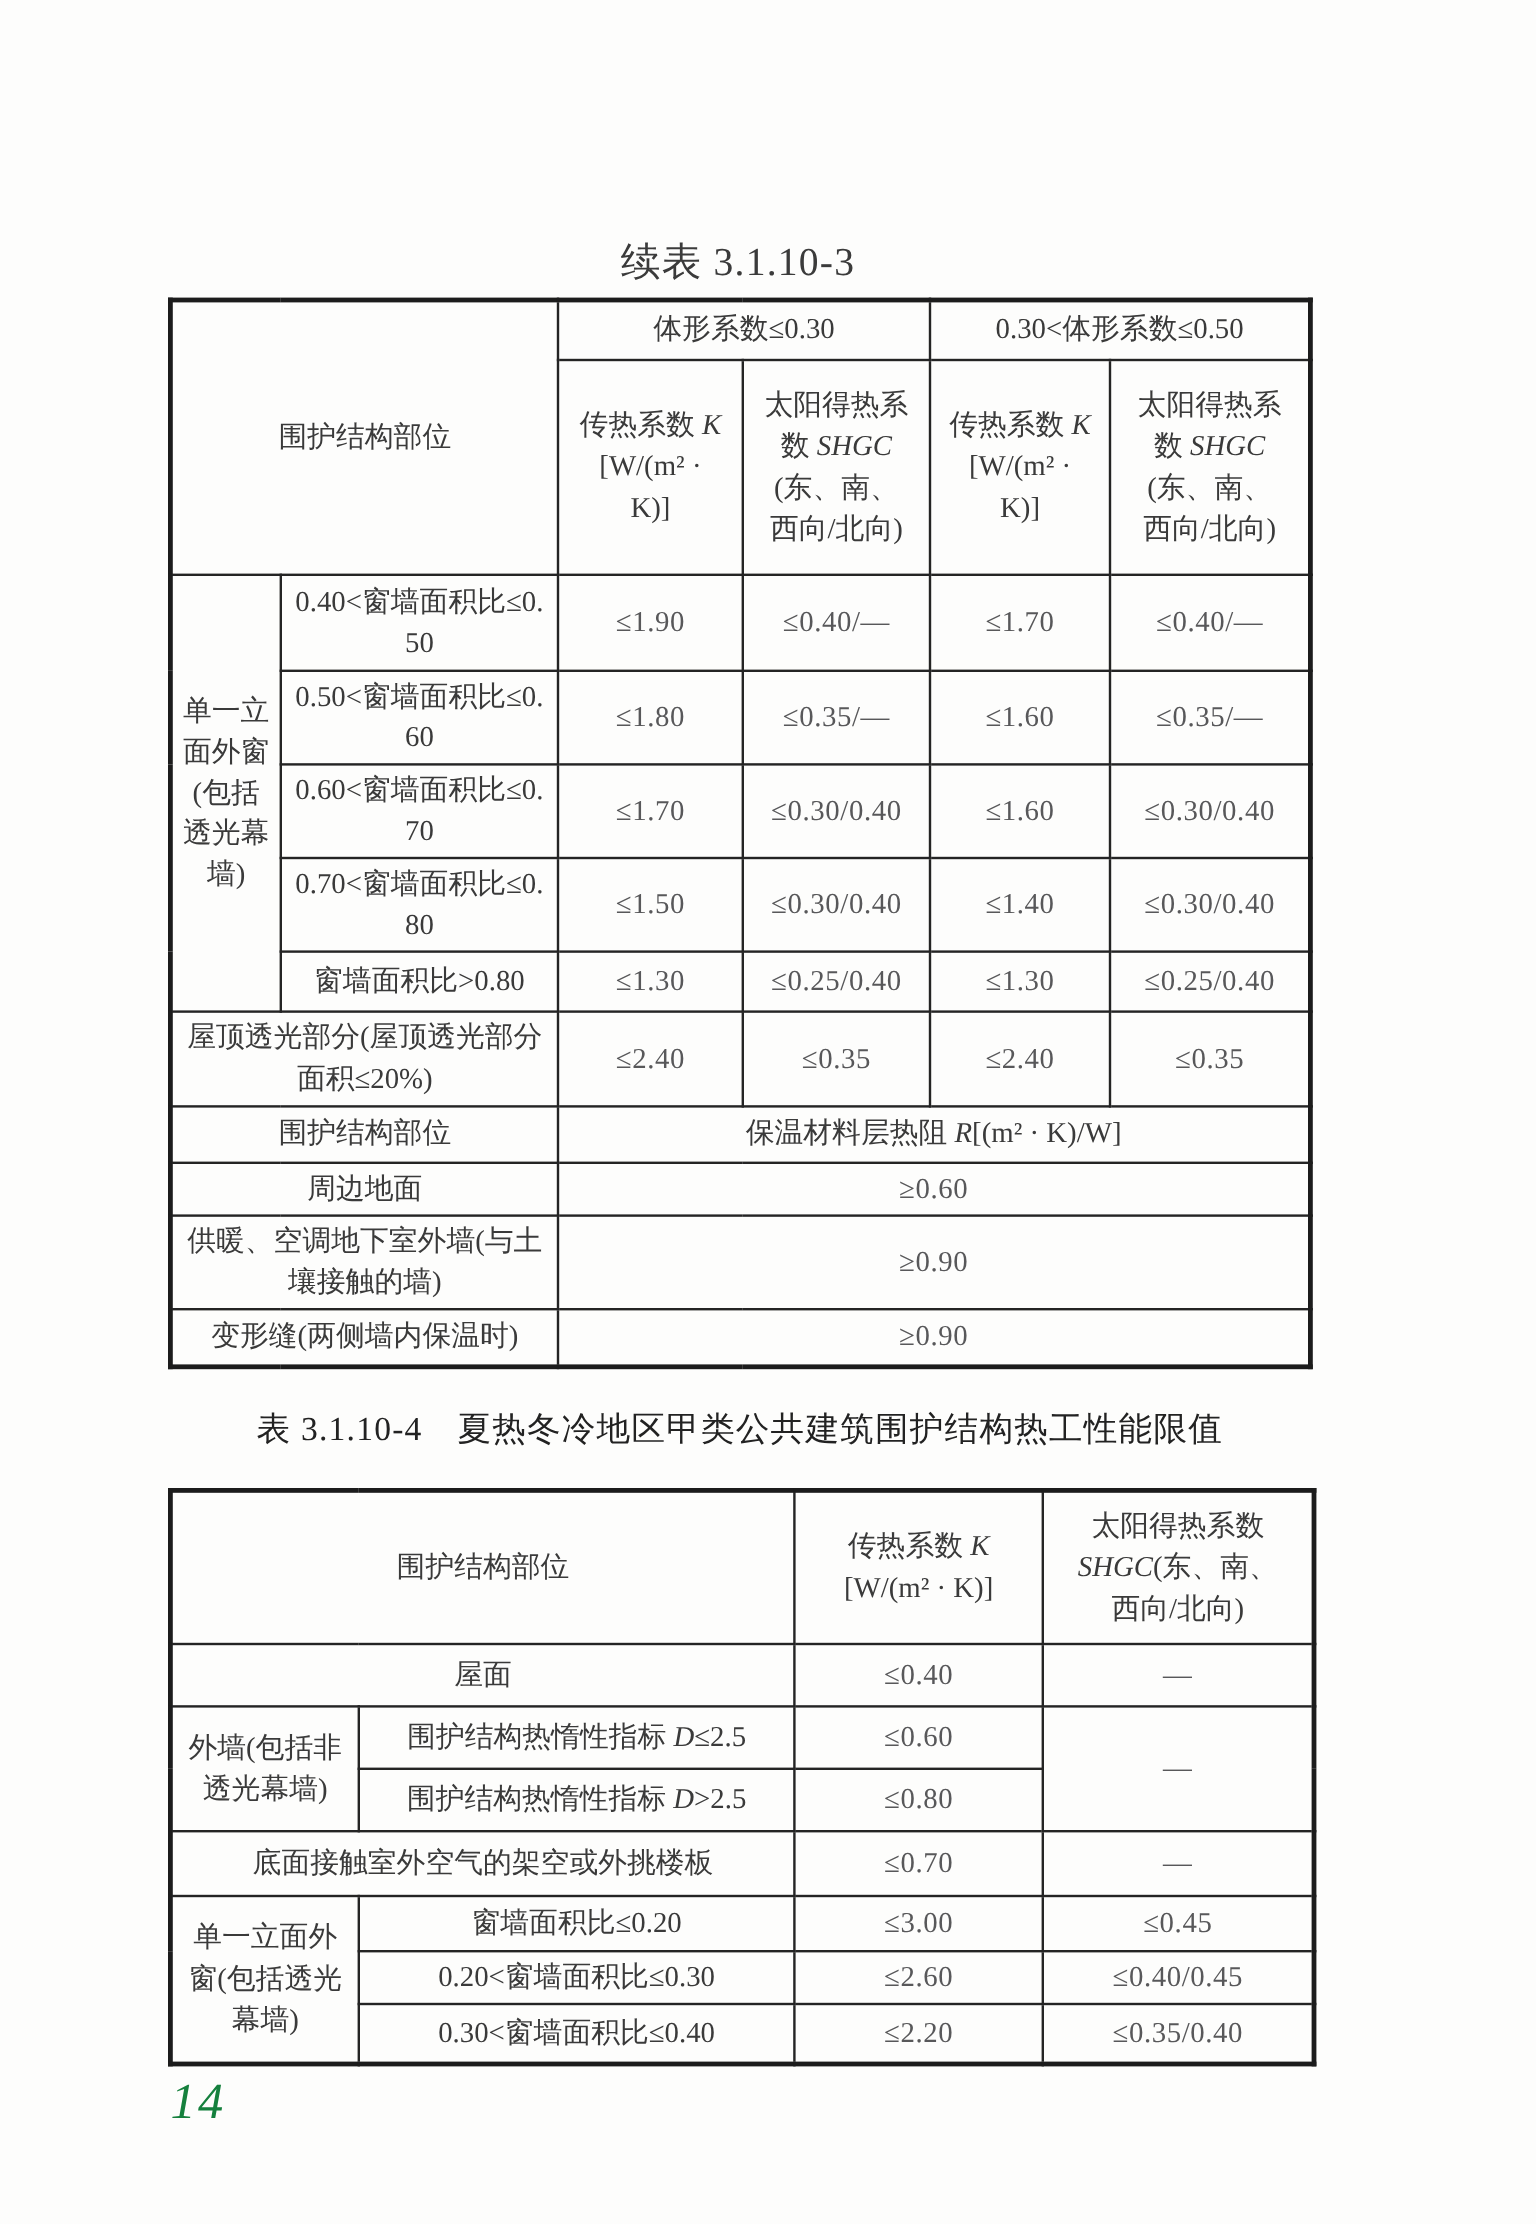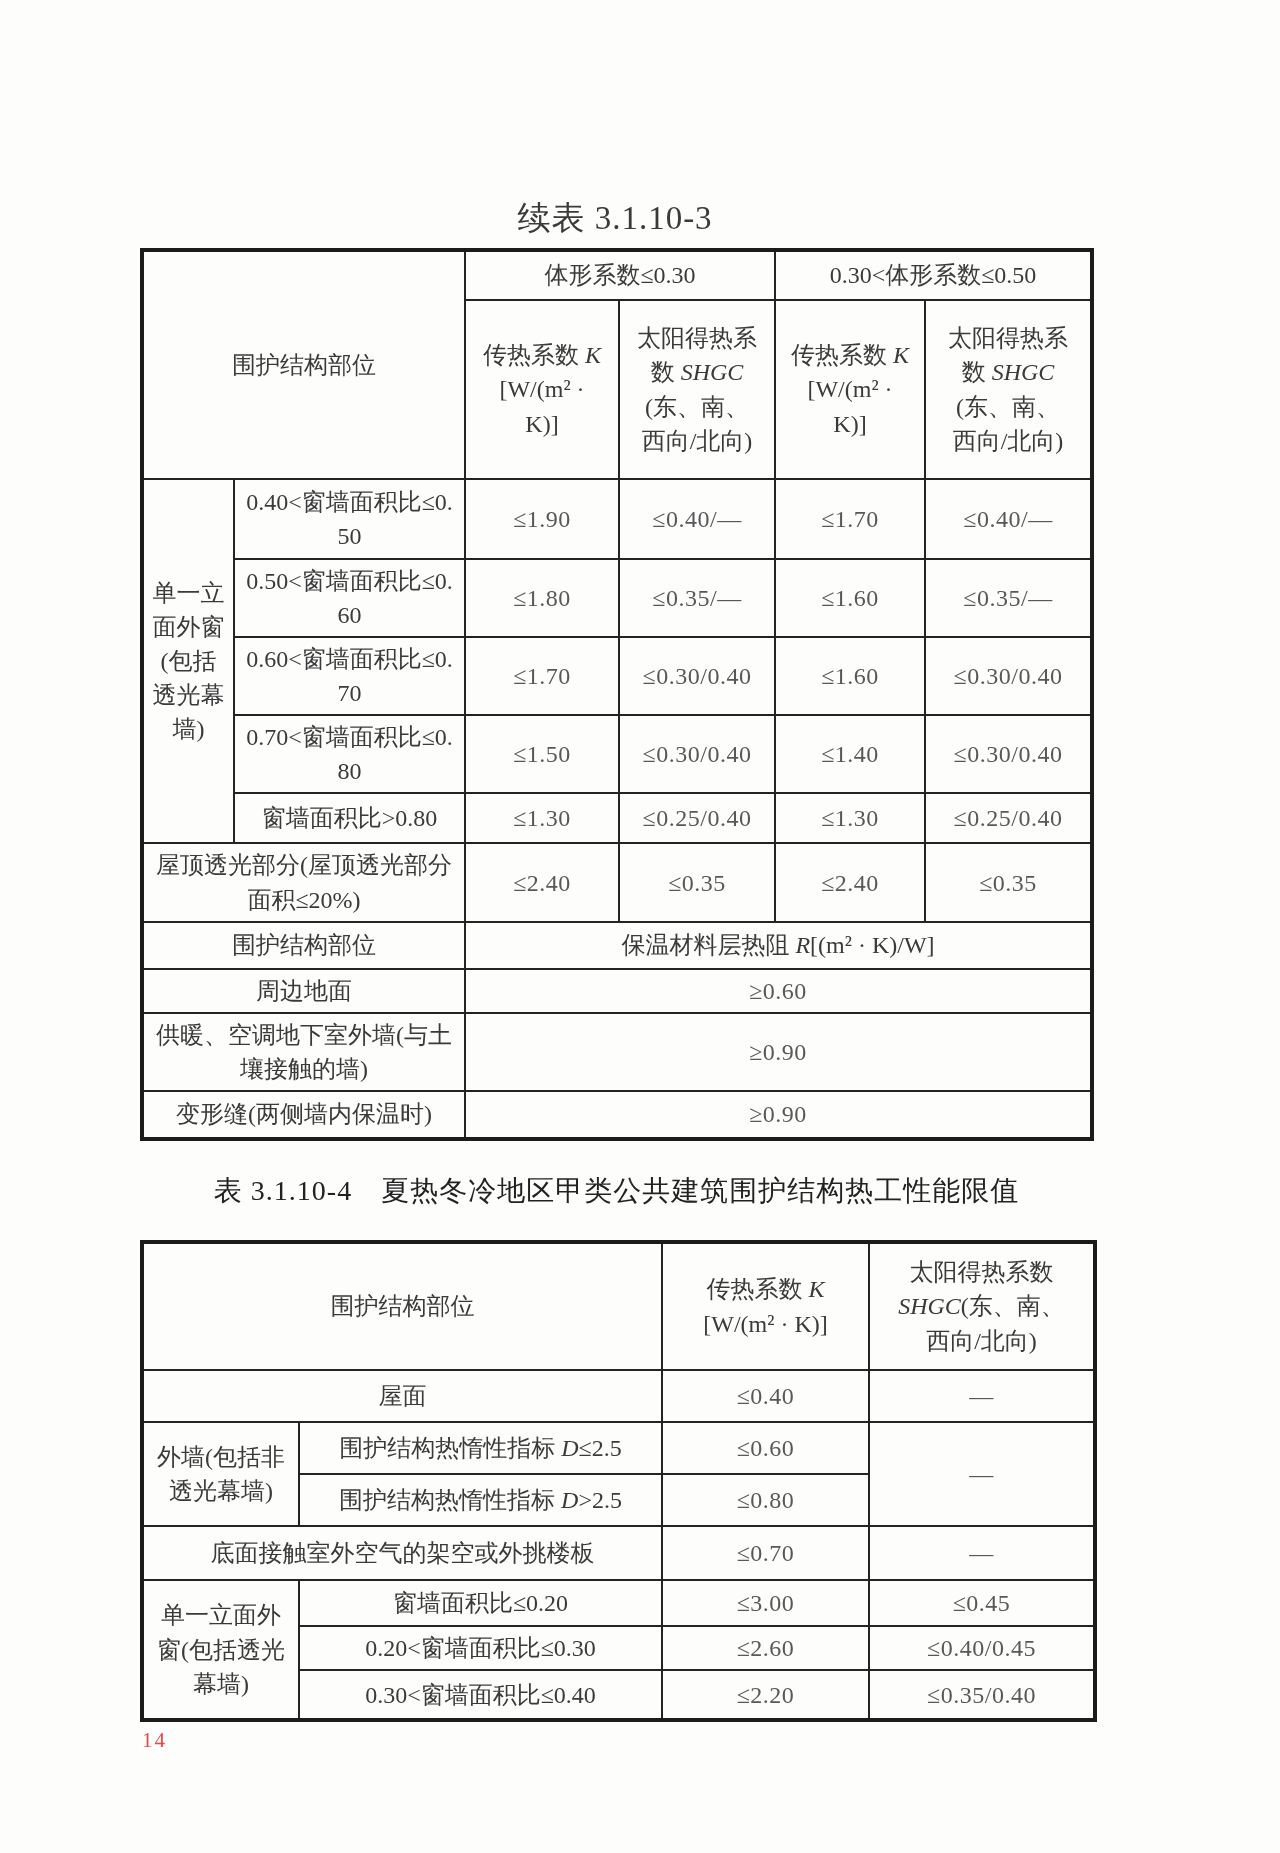--- a/index.html
+++ b/index.html
@@ -56,22 +56,23 @@
     color: #58585a;
     letter-spacing: 0.5px;
   }
   table.tbl td.hdr {
     color: #3a3a3a;
   }
   #page-num {
     position: absolute;
     left: 142px;
     top: 1728px;
-    font-size: 21px;
-    color: #ef4444;
+    font-size: 42px;
+    font-style: italic;
+    color: #15803d;
     letter-spacing: 2px;
   }
 </style>
 </head>
 <body>
 
 <div class="page-title" id="t1-title">续表 3.1.10-3</div>
 
 <table class="tbl" id="t1" style="left:140px; top:248px; width:950px;">
   <colgroup>

